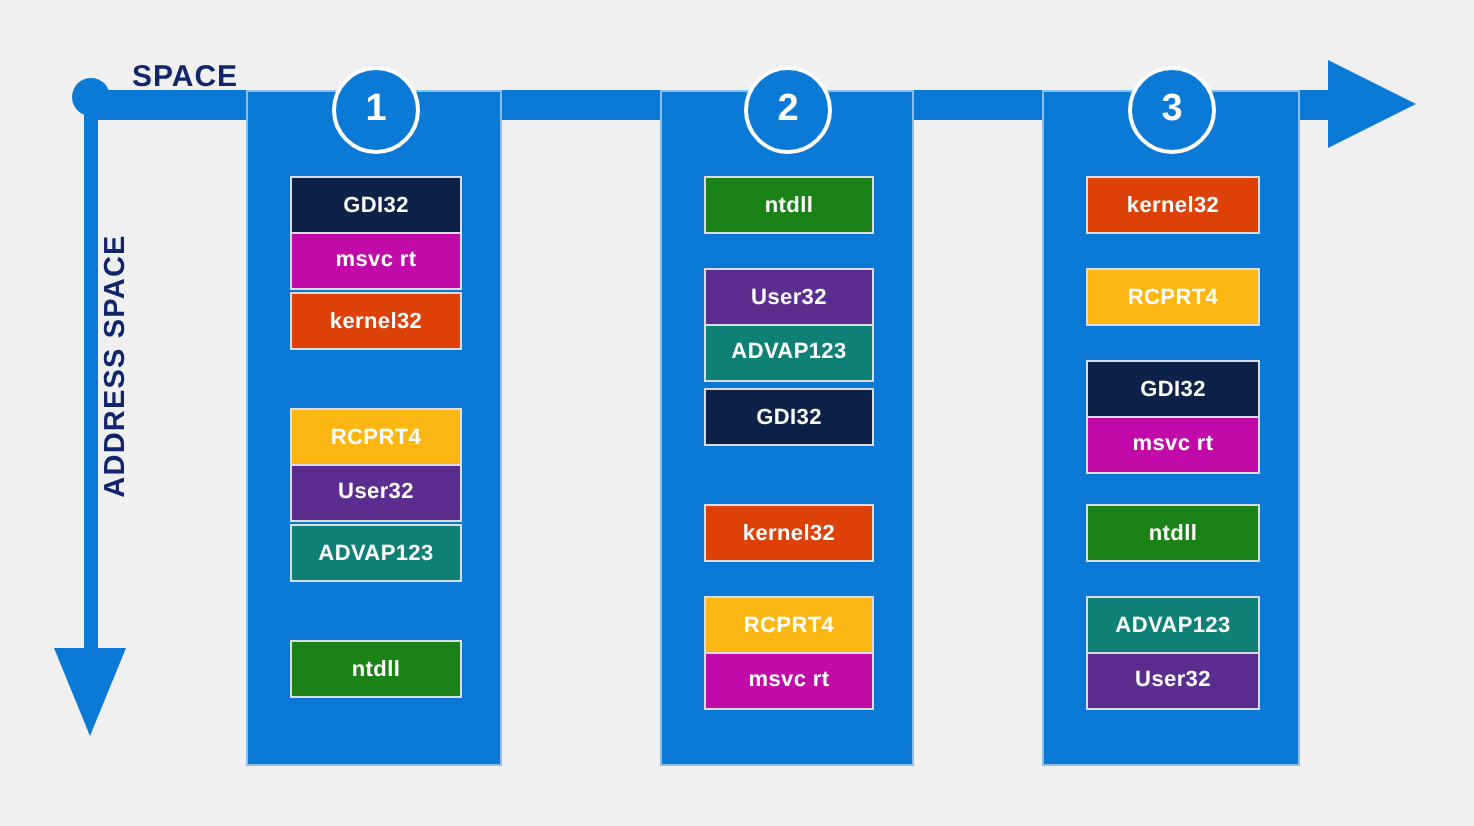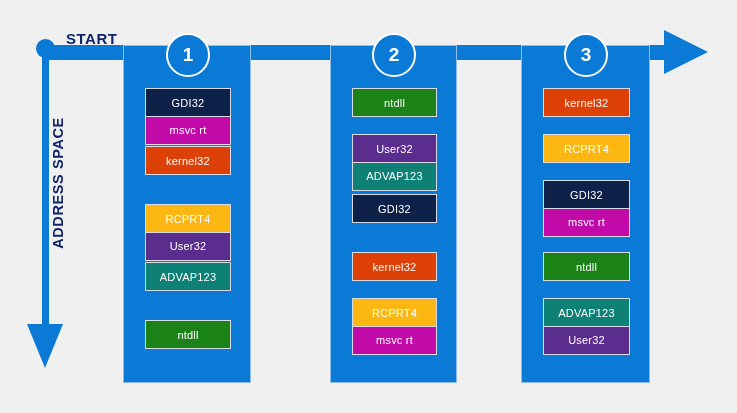--- a/index.html
+++ b/index.html
@@ -126,39 +126,39 @@
 
   
   .dll-group {
     position: absolute;
   }
   .dll-box {
     box-sizing: border-box;
     border: 1.5px solid #d9dce4;
     color: #ffffff;
     font-size: 11px;
-    font-weight: normal;
+    font-weight: bold;
     display: flex;
     align-items: center;
     justify-content: center;
     letter-spacing: 0.2px;
     text-align: right;
   }
 </style>
 </head>
 <body>
 
 <div id="canvas">
 
   <div class="axis-dot"></div>
   <div class="axis-line"></div>
   <div class="axis-arrowhead"></div>
   <div class="axis-label">ADDRESS SPACE</div>
 
-  <div class="start-label">START</div>
+  <div class="start-label">SPACE</div>
 
   <div class="top-rail"></div>
   <div class="right-arrowhead"></div>
 
   <div class="column col-1">
       <div class="dll-group" style="left: 21px; top: 42px; width: 86px;">
         <div class="dll-box" style="height: 29px; background: rgb(13, 33, 73);">GDI32</div>
         <div class="dll-box" style="height: 29px; background: rgb(194, 10, 168); margin-top: -1.5px;">msvc rt</div>
       </div>
       <div class="dll-group" style="left: 21px; top: 100px; width: 86px;">

